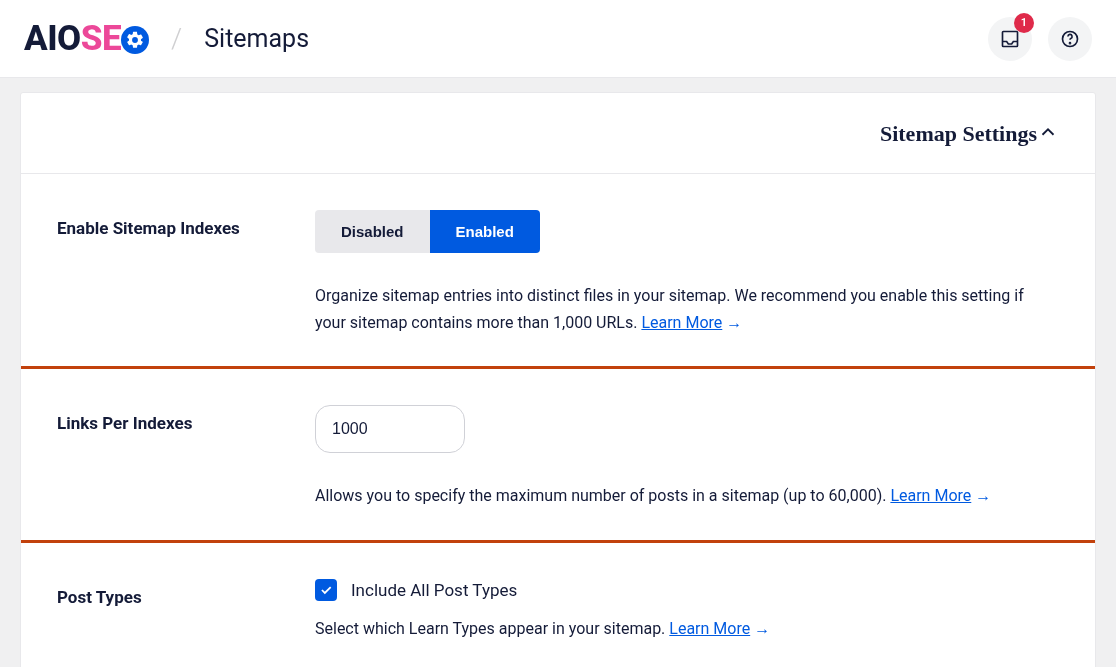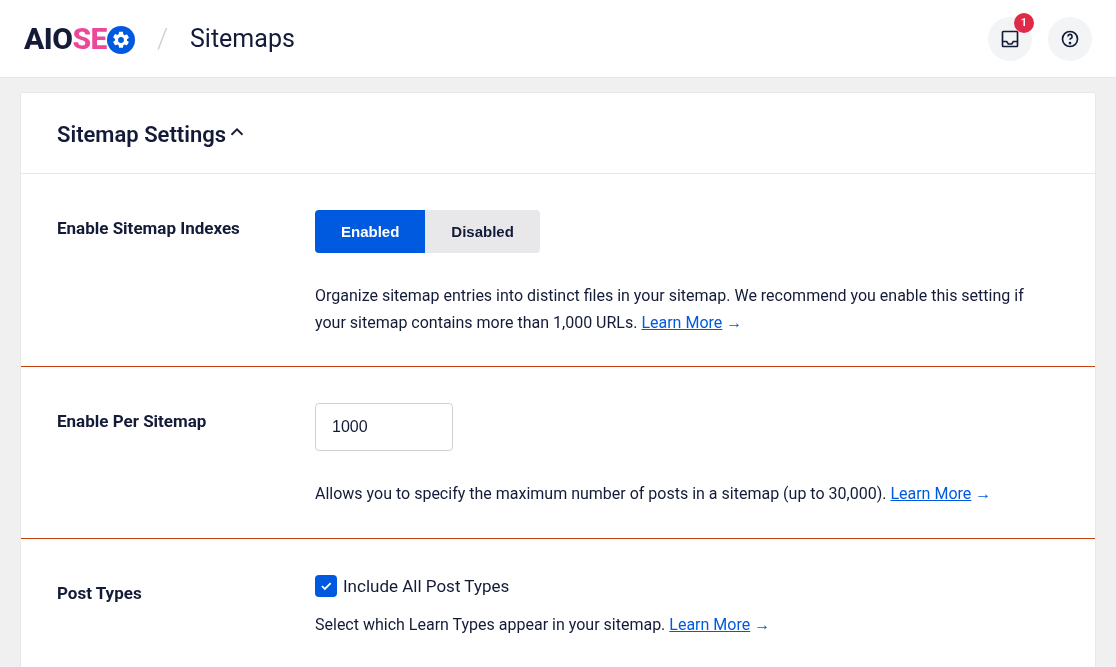--- a/index.html
+++ b/index.html
@@ -16,21 +16,21 @@
       height: 78px;
       display: flex;
       align-items: center;
       padding: 0 24px;
       border-bottom: 1px solid #e8e8eb;
     }
     .logo {
       display: flex;
       align-items: center;
       font-weight: 800;
-      font-size: 30px;
+      font-size: 35px;
       letter-spacing: -0.5px;
       color: #141b38;
     }
     .logo .se {
       color: #ec4899;
     }
     .logo .gear {
       display: inline-flex;
       align-items: center;
       justify-content: center;
@@ -91,34 +91,35 @@
     }
     .card {
       background: #fff;
       margin: 14px 20px 0 20px;
       border: 1px solid #e8e8eb;
       border-radius: 3px;
     }
     .card-header {
       display: flex;
       align-items: center;
-      justify-content: flex-start;
+      justify-content: flex-end;
       padding: 28px 36px 26px 36px;
       border-bottom: 1px solid #e8e8eb;
+      font-family: Liberation Serif, serif;
     }
     .card-title {
       font-size: 22px;
       font-weight: 600;
       color: #141b38;
     }
     .chev-up svg { width: 22px; height: 22px; stroke: #141b38; stroke-width: 2; }
     .setting-row {
       display: flex;
       padding: 36px 36px 30px 36px;
-      border-bottom: 1px solid #c2410c;
+      border-bottom: 3px solid #c2410c;
     }
     .setting-row:last-child { border-bottom: none; }
     .setting-label {
       width: 258px;
       flex-shrink: 0;
       font-size: 17px;
       font-weight: 700;
       color: #141b38;
       padding-top: 8px;
     }
@@ -155,32 +156,32 @@
       text-decoration: underline;
       cursor: pointer;
     }
     .arrow-after {
       color: #005ae0;
       text-decoration: none;
       margin-left: 4px;
       font-size: 16px;
     }
     .num-input {
-      width: 138px;
+      width: 150px;
       height: 48px;
       border: 1px solid #d0d1d7;
-      border-radius: 4px;
+      border-radius: 15px;
       padding: 0 16px;
       font-size: 16px;
       color: #141b38;
     }
     .check-row {
       display: flex;
       align-items: center;
-      gap: 6px;
+      gap: 14px;
     }
     .checkbox {
       width: 22px;
       height: 22px;
       background: #005ae0;
       border-radius: 4px;
       display: flex;
       align-items: center;
       justify-content: center;
       cursor: pointer;
@@ -231,36 +232,36 @@
       <svg viewBox="0 0 24 24" fill="none">
           <path d="M6 15l6-6 6 6"></path>
         </svg>
     </div>
   </div>
 
   <div class="setting-row">
     <div class="setting-label">Enable Sitemap Indexes</div>
     <div class="setting-content">
       <div class="toggle-group">
+        <button class="toggle-btn toggle-off">Disabled</button>
         <button class="toggle-btn toggle-on">Enabled</button>
-        <button class="toggle-btn toggle-off">Disabled</button>
       </div>
       <div class="desc">
         <span>Organize sitemap entries into distinct files in your sitemap. We recommend you enable this setting if your sitemap contains more than 1,000 URLs.</span>
         <span> </span><a class="link">Learn More</a><span class="arrow-after">→</span>
       </div>
     </div>
   </div>
 
   <div class="setting-row">
-    <div class="setting-label">Enable Per Sitemap</div>
+    <div class="setting-label">Links Per Indexes</div>
     <div class="setting-content">
       <input class="num-input" type="text" value="1000" style="">
       <div class="desc">
-        <span>Allows you to specify the maximum number of posts in a sitemap (up to 30,000).</span>
+        <span>Allows you to specify the maximum number of posts in a sitemap (up to 60,000).</span>
         <span> </span><a class="link">Learn More</a><span class="arrow-after">→</span>
       </div>
     </div>
   </div>
 
   <div class="setting-row">
     <div class="setting-label">Post Types</div>
     <div class="setting-content">
       <div class="check-row">
         <div class="checkbox">

